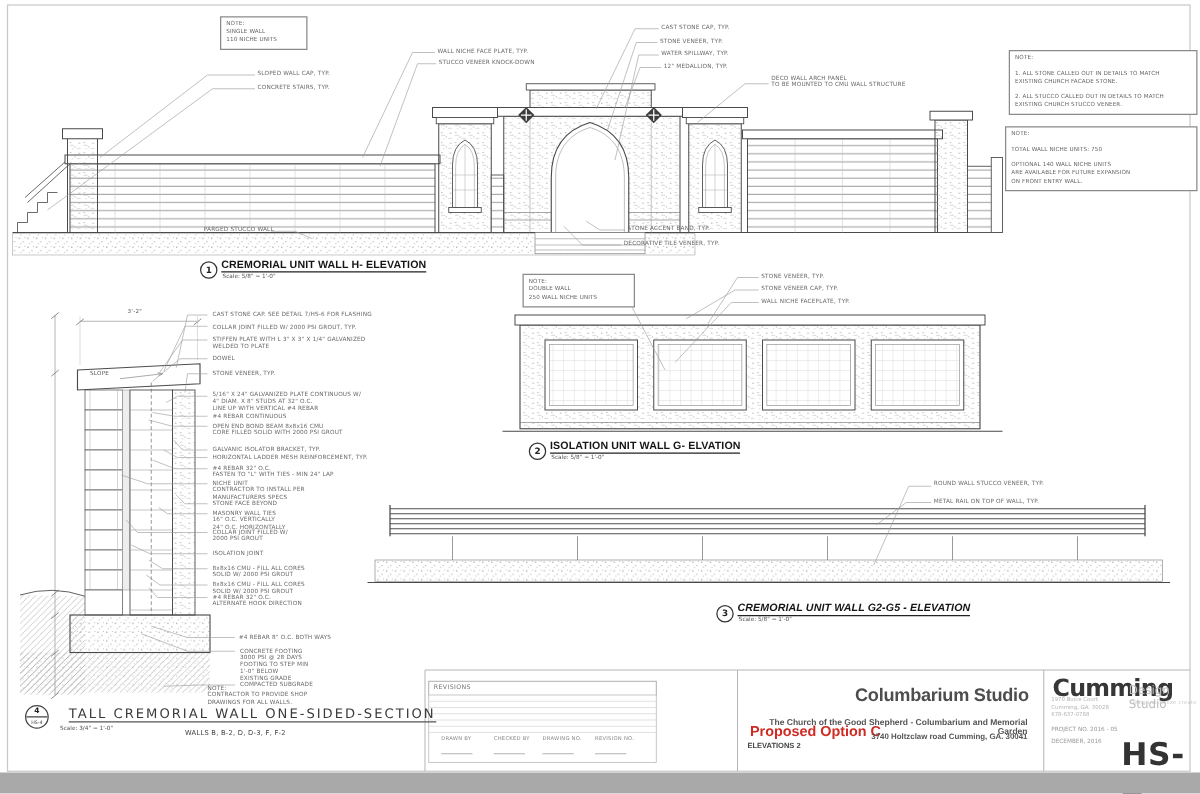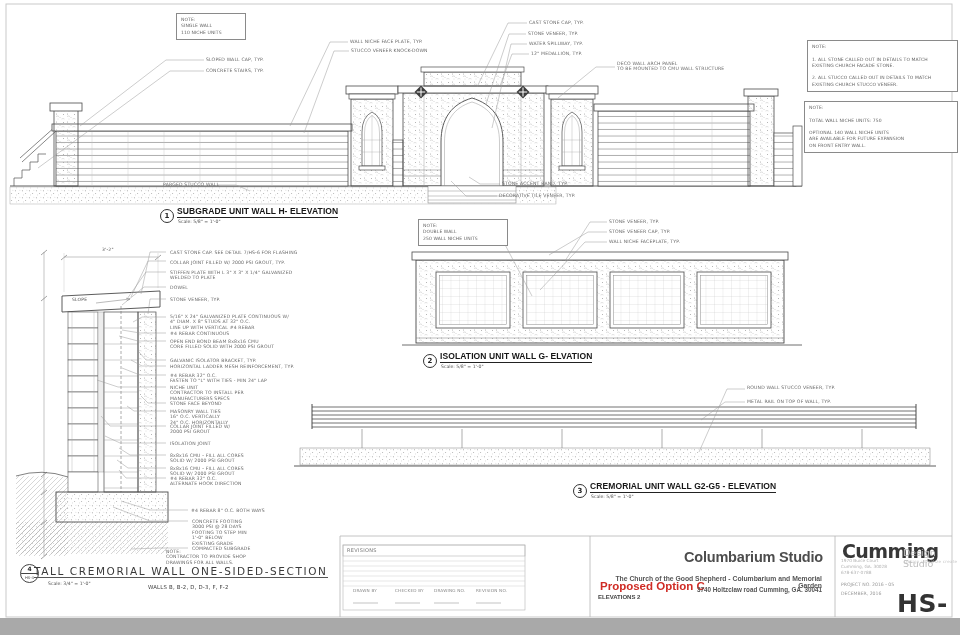--- a/index.html
+++ b/index.html
@@ -277,36 +277,36 @@
 <div class="co" style="left:528px;top:31px;">STONE VENEER, TYP.</div>
 <div class="co" style="left:529px;top:41px;">WATER SPILLWAY, TYP.</div>
 <div class="co" style="left:531px;top:51px;">12" MEDALLION, TYP.</div>
 <div class="co" style="left:617px;top:61px;">DECO WALL ARCH PANEL
 TO BE MOUNTED TO CMU WALL STRUCTURE</div>
 <div class="co" style="left:502px;top:181px;">STONE ACCENT BAND, TYP.</div>
 <div class="co" style="left:499px;top:193px;">DECORATIVE TILE VENEER, TYP.</div>
 <div class="co" style="left:163px;top:182px;">PARGED STUCCO WALL</div>
 
 <div class="dnum" style="left:160px;top:209px;">1</div>
-<div class="dtitle" style="left:177px;top:206px;">SUBGRADE UNIT WALL H- ELEVATION</div>
+<div class="dtitle" style="left:177px;top:206px;">CREMORIAL UNIT WALL H- ELEVATION</div>
 <div class="dscale" style="left:178px;top:219px;">Scale: 5/8" = 1'-0"</div>
 
 <div class="co" style="left:609px;top:219px;">STONE VENEER, TYP.</div>
 <div class="co" style="left:609px;top:229px;">STONE VENEER CAP, TYP.</div>
 <div class="co" style="left:609px;top:239px;">WALL NICHE FACEPLATE, TYP.</div>
 
 <div class="dnum" style="left:423px;top:354px;">2</div>
 <div class="dtitle" style="left:440px;top:351px;">ISOLATION UNIT WALL G- ELVATION</div>
 <div class="dscale" style="left:441px;top:364px;">Scale: 5/8" = 1'-0"</div>
 
 <div class="co" style="left:747px;top:385px;">ROUND WALL STUCCO VENEER, TYP.</div>
 <div class="co" style="left:747px;top:399px;">METAL RAIL ON TOP OF WALL, TYP.</div>
 
 <div class="dnum" style="left:573px;top:484px;">3</div>
-<div class="dtitle" style="left:590px;top:481px;">CREMORIAL UNIT WALL G2-G5 - ELEVATION</div>
+<div class="dtitle" style="left:590px;top:481px;font-style:italic;">CREMORIAL UNIT WALL G2-G5 - ELEVATION</div>
 <div class="dscale" style="left:591px;top:494px;">Scale: 5/8" = 1'-0"</div>
 
 <div class="co" style="left:170px;top:250px;">CAST STONE CAP. SEE DETAIL 7/HS-6 FOR FLASHING</div>
 <div class="co" style="left:170px;top:260px;">COLLAR JOINT FILLED W/ 2000 PSI GROUT, TYP.</div>
 <div class="co" style="left:170px;top:270px;">STIFFEN PLATE WITH L 3" X 3" X 1/4" GALVANIZED
 WELDED TO PLATE</div>
 <div class="co" style="left:170px;top:285px;">DOWEL</div>
 <div class="co" style="left:170px;top:297px;">STONE VENEER, TYP.</div>
 <div class="co" style="left:170px;top:314px;">5/16" X 24" GALVANIZED PLATE CONTINUOUS W/
 4" DIAM. X 8" STUDS AT 32" O.C.
@@ -345,21 +345,21 @@
 CONTRACTOR TO PROVIDE SHOP
 DRAWINGS FOR ALL WALLS.</div>
 
 <div class="dim" style="left:102px;top:247px;">3'-2"</div>
 <div class="dim" style="left:72px;top:297px;">SLOPE</div>
 
 <div class="bubble" style="left:20px;top:564px;">
   <div class="n">4</div>
   <div class="r">HS-4</div>
 </div>
-<div class="sec-title" style="left:34px;top:565px;">TALL CREMORIAL WALL ONE-SIDED-SECTION</div>
+<div class="sec-title" style="left:55px;top:565px;">TALL CREMORIAL WALL ONE-SIDED-SECTION</div>
 <div class="dscale" style="left:48px;top:581px;">Scale: 3/4" = 1'-0"</div>
 <div class="dim" style="left:148px;top:584px;font-size:5.4px;color:#444;">WALLS B, B-2, D, D-3, F, F-2</div>
 
 <div class="revtitle" style="left:347px;top:547px;">REVISIONS</div>
 <div class="revfield" style="left:353px;top:588px;">DRAWN BY</div>
 <div class="revfield" style="left:395px;top:588px;">CHECKED BY</div>
 <div class="revfield" style="left:434px;top:588px;">DRAWING NO.</div>
 <div class="revfield" style="left:476px;top:588px;">REVISION NO.</div>
 
 <div class="opt" style="left:600px;top:552px;margin-top:28px;">Proposed Option C</div>

